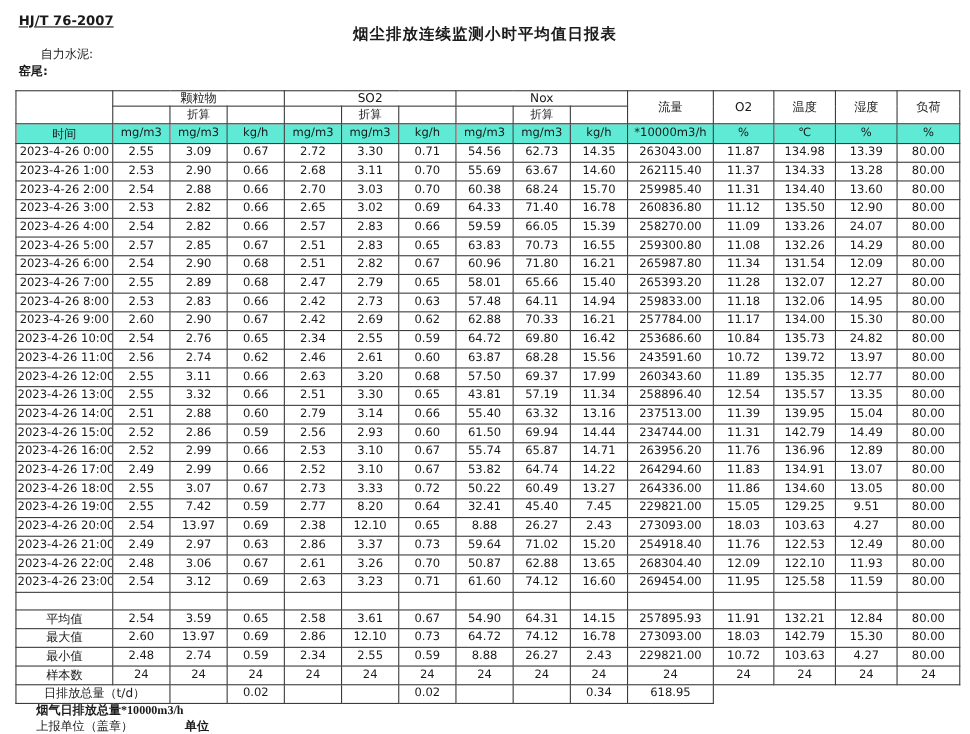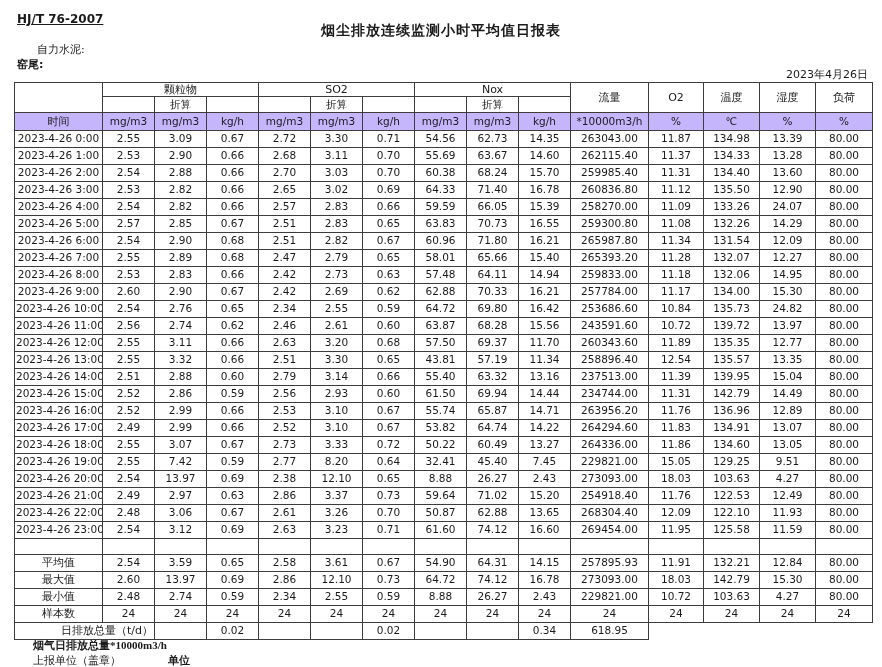--- a/index.html
+++ b/index.html
@@ -22,40 +22,39 @@
   }
   table.report th, table.report td{
     border:1px solid #3c3c3c;
     font-size:10.5px;font-weight:normal;
     text-align:center;vertical-align:middle;
     padding:0 1px;height:16px;line-height:1.05;
     white-space:nowrap;overflow:hidden;
   }
   table.report thead tr.group-row th{height:13px;font-size:11px;}
   table.report thead tr.conv-row th{height:15px;font-size:10.5px;}
-  table.report tr.unit-row td{background:#c4b5fd;height:17px;}
+  table.report tr.unit-row td{background:#5eead4;height:17px;}
   table.report td.time-cell{font-size:10.5px;}
   table.report td.label-cell{font-size:11px;}
-  table.report td.total-label{text-align:right;padding-left:4px;font-size:11px;}
+  table.report td.total-label{text-align:center;padding-left:4px;font-size:11px;}
   table.report td.no-border{border-left:none;border-right:none;border-bottom:none;}
   table.report tr.spacer-row td{height:15px;}
   .footer-note{position:absolute;left:33px;top:638px;font-size:11px;font-weight:bold;font-family:Liberation Serif, serif;}
   .footer-line2{position:absolute;left:33px;top:653px;font-size:11px;font-weight:normal;}
   .footer-unit{position:absolute;left:168px;top:653px;font-size:11px;font-weight:bold;}
 </style>
 </head>
 <body>
 
 <div class="page">
 
   <div class="std-code">HJ/T  76-2007</div>
   <div class="doc-title">烟尘排放连续监测小时平均值日报表</div>
   <div class="company">自力水泥:</div>
   <div class="location">窑尾:</div>
-  <div class="report-date">2023年4月26日</div>
 
   <table class="report">
     <colgroup>
       <col style="width:88px">
       <col style="width:52px">
         <col style="width:52px">
         <col style="width:52px">
       <col style="width:52px">
         <col style="width:52px">
         <col style="width:52px">
@@ -317,21 +316,21 @@
         <tr>
           <td class="time-cell">2023-4-26 12:00</td>
           <td>2.55</td>
           <td>3.11</td>
           <td>0.66</td>
           <td>2.63</td>
           <td>3.20</td>
           <td>0.68</td>
           <td>57.50</td>
           <td>69.37</td>
-          <td>11.70</td>
+          <td>17.99</td>
           <td>260343.60</td>
           <td>11.89</td>
           <td>135.35</td>
           <td>12.77</td>
           <td>80.00</td>
         </tr>
         <tr>
           <td class="time-cell">2023-4-26 13:00</td>
           <td>2.55</td>
           <td>3.32</td>

